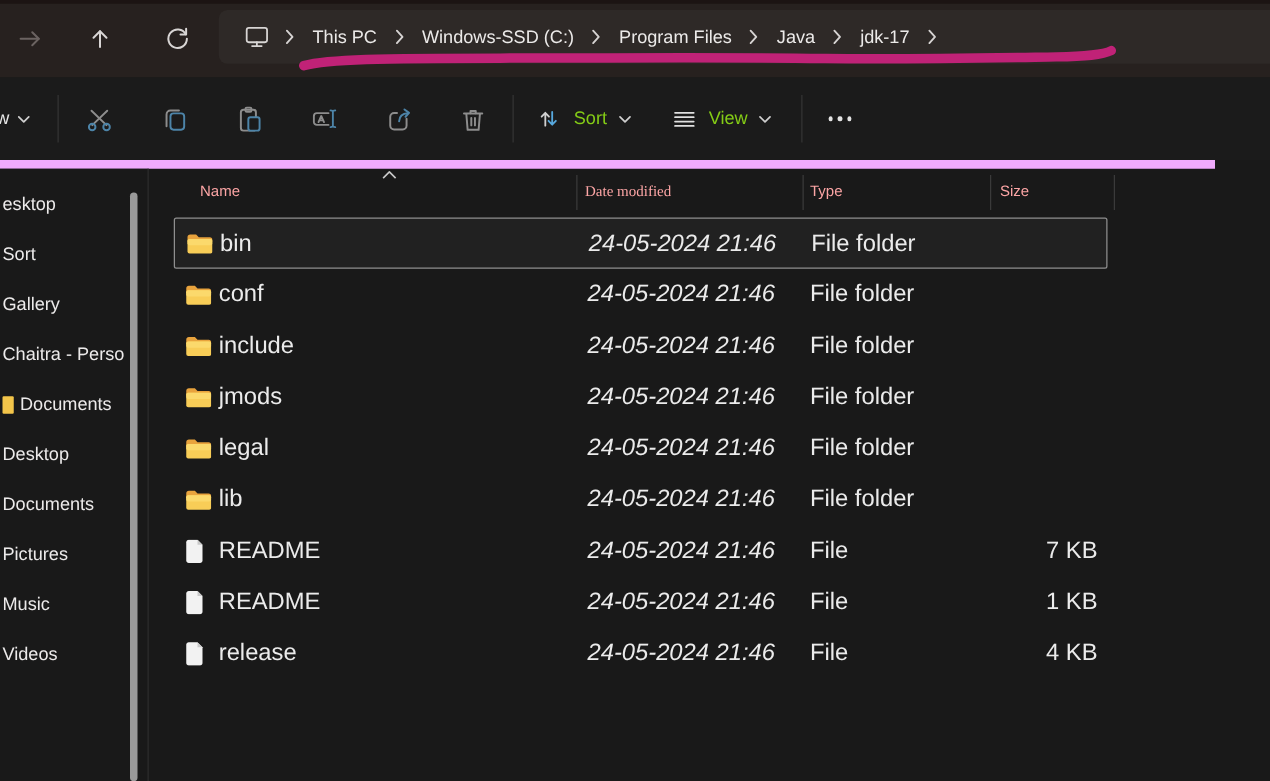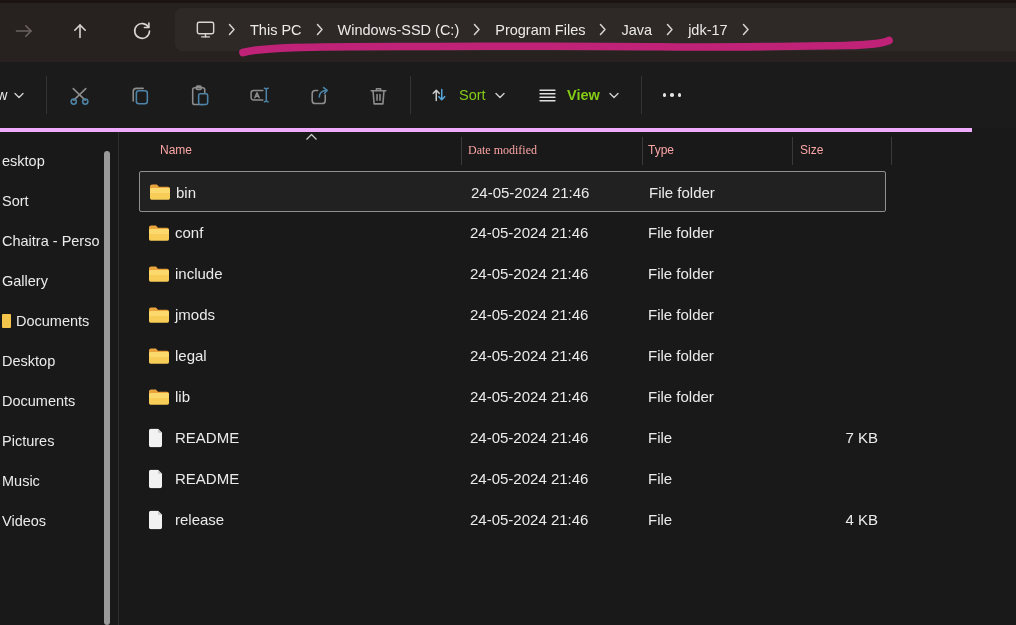--- a/index.html
+++ b/index.html
@@ -34,42 +34,42 @@
   
   .toolbar{position:absolute;left:0;top:62px;width:1016px;height:66px;background:#1b1b1b;}
   .tb-sep{position:absolute;top:14px;width:1px;height:38px;background:#343434;}
   .tb-btn{position:absolute;top:13px;width:40px;height:40px;display:flex;align-items:center;justify-content:center;border-radius:5px;}
   .tb-new{position:absolute;left:-3px;top:13px;height:40px;display:flex;align-items:center;gap:7px;color:#e8e8e8;font-size:14.5px;}
   .tb-group{position:absolute;top:13px;height:40px;display:flex;align-items:center;gap:9px;color:#84cc16;font-size:14.5px;border-radius:5px;}
   .tb-more{position:absolute;left:650px;top:13px;width:44px;height:40px;display:flex;align-items:center;justify-content:center;gap:4px;}
   .dot{width:3.5px;height:3.5px;border-radius:50%;background:#e3e3e3;}
 
   
-  .content{position:absolute;left:0;top:128px;width:972px;bottom:0;border-top:4px solid #f0abfc;background:#191919;}
+  .content{position:absolute;left:0;top:128px;width:972px;bottom:0;border-top:7px solid #f0abfc;background:#191919;}
 
   .sidebar{position:absolute;left:0;top:0;width:118px;bottom:0;background:#191919;border-right:1px solid #2d2d2d;}
   .sb-items{position:absolute;left:0;top:9px;right:0;}
   .sb-item{height:40px;display:flex;align-items:center;padding-left:2px;font-size:14.5px;color:#eceaea;white-space:nowrap;overflow:hidden;}
   .sb-folder-frag{width:9px;height:14px;background:#f3c54a;border-radius:1px;margin-right:5px;flex:0 0 auto;}
   .sb-scrollbar{position:absolute;left:104px;top:19px;bottom:0;width:6px;background:#9a9a9a;border-radius:3px;}
 
   .main{position:absolute;left:119px;top:0;right:0;bottom:0;}
   .hdr{position:absolute;left:0;top:0;right:0;height:37px;color:#fca5a5;font-size:12px;}
   .hdr-label{position:absolute;top:0;line-height:37px;cursor:default;}
   .hdr-name{left:41px;}  .hdr-date{left:349px;font-family:Liberation Serif, serif;}  .hdr-type{left:529px;}  .hdr-size{left:681px;}
   .hdr-sort-caret{position:absolute;left:186px;top:1px;}
   .hd{position:absolute;top:5px;width:1px;height:28px;background:#3a3a3a;}
 
   .rows{position:absolute;left:20px;top:39px;}
-  .file-row{position:relative;width:747px;height:41px;font-size:15px;color:#ebebeb;box-sizing:border-box;}
+  .file-row{position:relative;width:747px;height:41px;font-size:19px;color:#ebebeb;box-sizing:border-box;}
   .file-row.selected{border:1px solid #8f8f8f;border-radius:2px;background:rgba(255,255,255,0.035);}
   .cell{position:absolute;top:0;line-height:41px;white-space:nowrap;}
   .c-icon{left:9px;top:50%;transform:translateY(-50%);line-height:0;}
   .c-name{left:36px;}
-  .c-date{left:331px;}
+  .c-date{left:331px;font-style:italic;}
   .c-type{left:509px;}
   .c-size{left:589px;width:150px;text-align:right;}
 </style>
 </head>
 <body>
 
 <div class="titlebar">
   <div class="win-edge"></div>
 
   <div class="nav-btn nav-forward">
@@ -228,21 +228,21 @@
       </svg>
     </span>
     <span>Sort</span>
     <span>
       <svg width="10" height="7" viewBox="0 0 10 7" fill="none" stroke="#cfcfcf" stroke-width="1.4" stroke-linecap="round" stroke-linejoin="round">
           <polyline points="1,1.5 5,5.5 9,1.5"></polyline>
         </svg>
     </span>
   </div>
 
-  <div class="tb-group" style="left:537px;font-weight:bold;">
+  <div class="tb-group" style="left:537px;">
     <span>
       <svg width="21" height="21" viewBox="0 0 24 24" fill="none" stroke="#e0e0e0" stroke-width="1.7" stroke-linecap="round">
         <path d="M3.5 6h17M3.5 10h17M3.5 14h17M3.5 18h17"></path>
       </svg>
     </span>
     <span>View</span>
     <span>
       <svg width="10" height="7" viewBox="0 0 10 7" fill="none" stroke="#cfcfcf" stroke-width="1.4" stroke-linecap="round" stroke-linejoin="round">
           <polyline points="1,1.5 5,5.5 9,1.5"></polyline>
         </svg>
@@ -262,24 +262,24 @@
 
   <div class="sidebar">
     <div class="sb-items" id="sidebar-items">
         <div class="sb-item">
           <span>esktop</span>
         </div>
         <div class="sb-item">
           <span>Sort</span>
         </div>
         <div class="sb-item">
+          <span>Gallery</span>
+        </div>
+        <div class="sb-item">
           <span>Chaitra - Perso</span>
-        </div>
-        <div class="sb-item">
-          <span>Gallery</span>
         </div>
         <div class="sb-item">
           <span class="sb-folder-frag"></span>
           <span>Documents</span>
         </div>
         <div class="sb-item">
           <span>Desktop</span>
         </div>
         <div class="sb-item">
           <span>Documents</span>
@@ -407,20 +407,21 @@
         <div class="file-row">
           <span class="cell c-icon">
             <svg width="15" height="19" viewBox="0 0 15 19">
               <path d="M1 2.2C1 1.1 1.9.2 3 .2h7l4 4v12.6c0 1.1-.9 2-2 2H3c-1.1 0-2-.9-2-2z" fill="#f2f2f2"></path>
               <path d="M10 .2l4 4h-4z" fill="#c9c9c9"></path>
             </svg>
           </span>
           <span class="cell c-name">README</span>
           <span class="cell c-date">24-05-2024 21:46</span>
           <span class="cell c-type">File</span>
+          <span class="cell c-size">1 KB</span>
         </div>
         <div class="file-row">
           <span class="cell c-icon">
             <svg width="15" height="19" viewBox="0 0 15 19">
               <path d="M1 2.2C1 1.1 1.9.2 3 .2h7l4 4v12.6c0 1.1-.9 2-2 2H3c-1.1 0-2-.9-2-2z" fill="#f2f2f2"></path>
               <path d="M10 .2l4 4h-4z" fill="#c9c9c9"></path>
             </svg>
           </span>
           <span class="cell c-name">release</span>
           <span class="cell c-date">24-05-2024 21:46</span>

